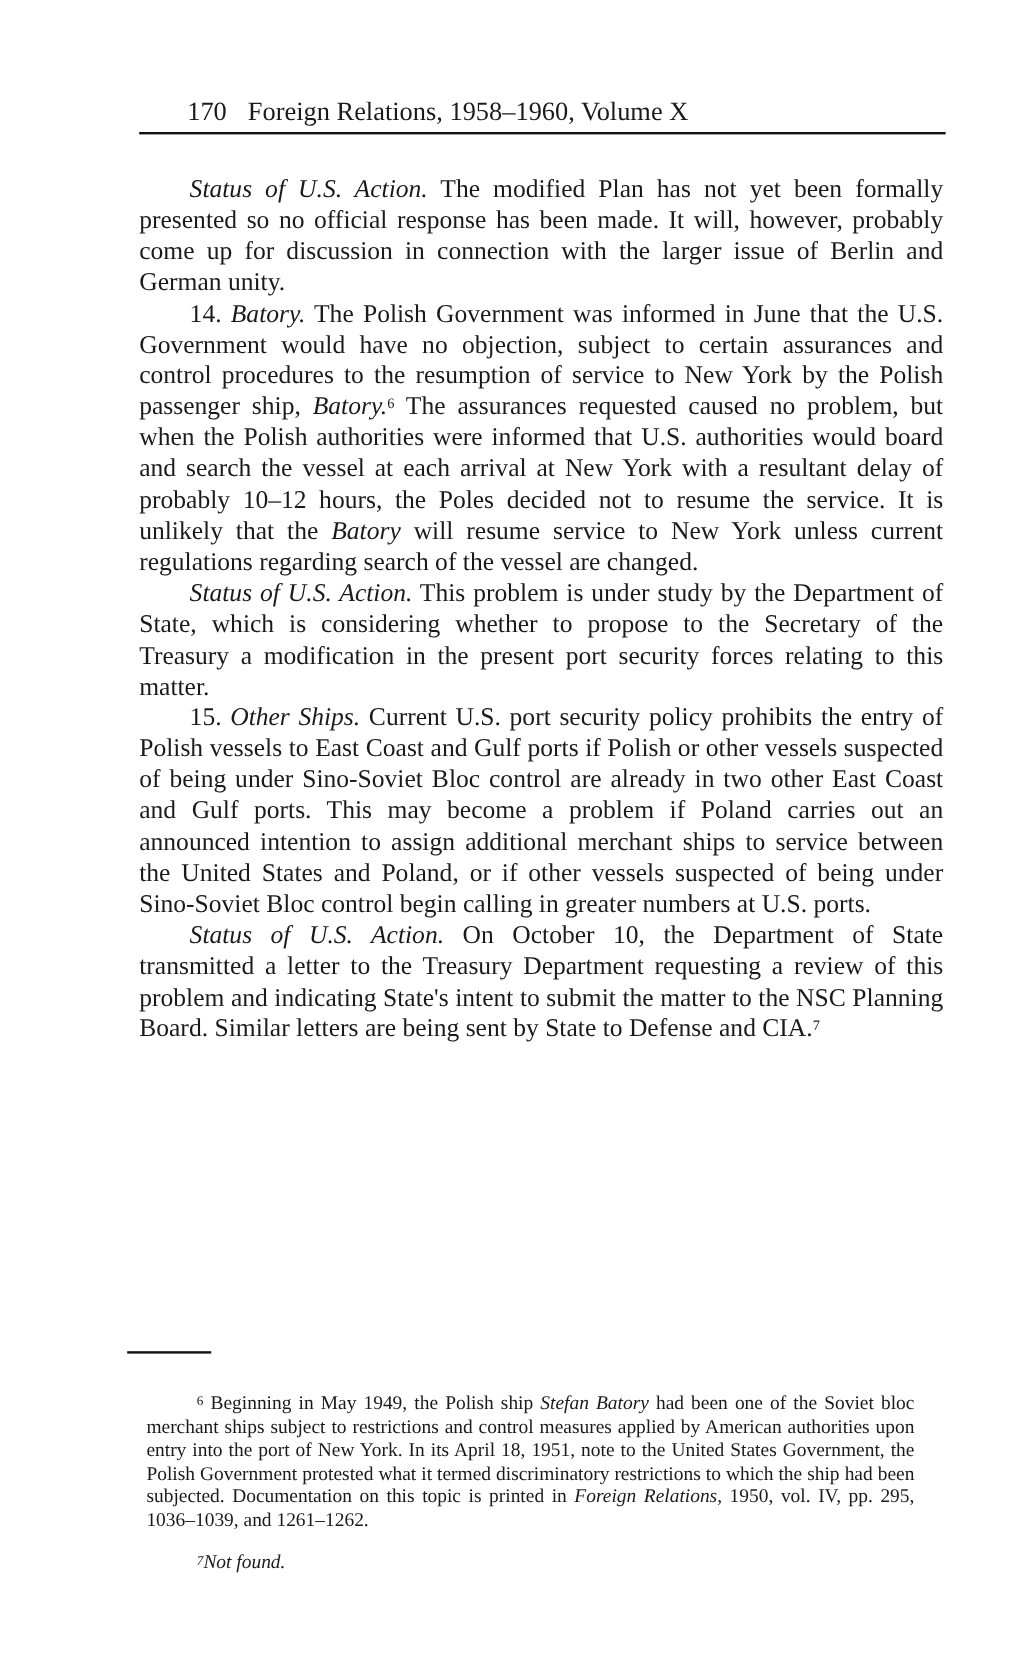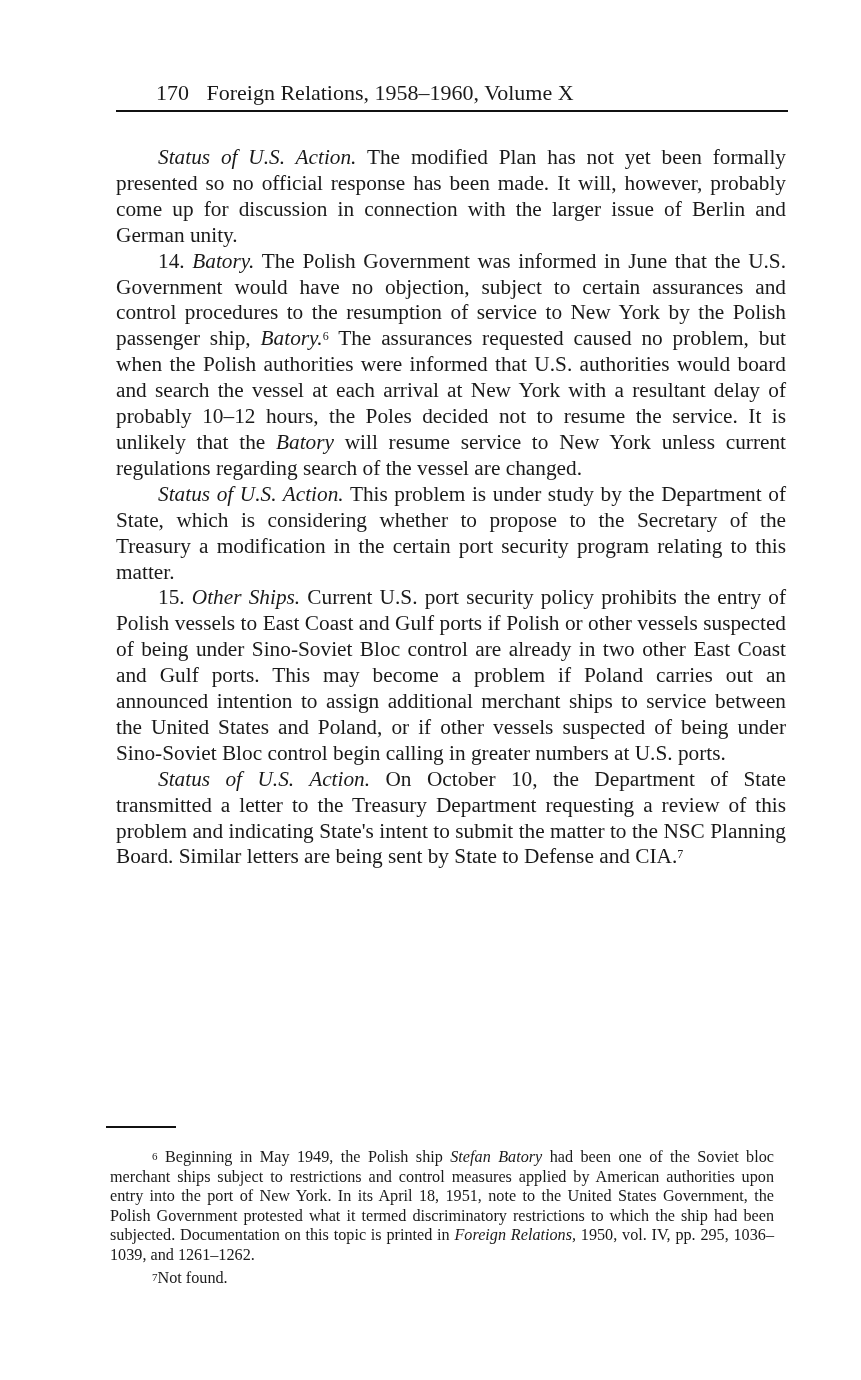--- a/index.html
+++ b/index.html
@@ -6,41 +6,41 @@
   body { width: 861px; height: 1380px; position: relative; overflow: hidden; font-family: "Liberation Serif", "DejaVu Serif", serif; color: #1a1a1a; }
   .header { position: absolute; left: 116px; top: 78px; width: 672px; font-size: 22px; line-height: 30px; margin-left: 40px; }
   .header .pnum { margin-right: 12px; }
   .rule { position: absolute; left: 116px; top: 110px; width: 672px; height: 2px; background: #111; }
   .body { position: absolute; left: 116px; top: 145px; width: 670px; font-size: 21.3px; line-height: 25.9px; text-align: justify; }
   .body p { margin: 0; }
   .body p.ind { text-indent: 42px; }
   sup.fn { font-size: 12px; vertical-align: top; position: relative; top: -2px; }
   .fnrule { position: absolute; left: 106px; top: 1126px; width: 70px; height: 2px; background: #111; }
   .footnotes { position: absolute; left: 106px; top: 1144px; width: 672px; font-size: 16.2px; line-height: 19.5px; text-align: justify; }
-  .footnotes p { margin: 4px; text-indent: 42px; }
-  .footnotes p.fn7 { margin-top: 4px; }
+  .footnotes p { margin: 16px; text-indent: 42px; }
+  .footnotes p.fn7 { margin-top: 4px; font-style: italic; }
   sup.fnm { font-size: 11px; vertical-align: top; position: relative; top: -1px; }
   i { font-style: italic; }
 </style>
 </head>
 <body>
 
 <div class="header">
   <span class="pnum">170</span>
   <span>Foreign Relations, 1958–1960, Volume X</span>
 </div>
 <div class="rule"></div>
 
 <div class="body">
 
   <p class="ind"><i>Status of U.S. Action.</i><span> The modified Plan has not yet been formally presented so no official response has been made. It will, however, probably come up for discussion in connection with the larger issue of Berlin and German unity.</span></p>
 
   <p class="ind"><span>14. </span><i>Batory.</i><span> The Polish Government was informed in June that the U.S. Government would have no objection, subject to certain assurances and control procedures to the resumption of service to New York by the Polish passenger ship, </span><i>Batory.</i><sup class="fn">6</sup><span> The assurances requested caused no problem, but when the Polish authorities were informed that U.S. authorities would board and search the vessel at each arrival at New York with a resultant delay of probably 10–12 hours, the Poles decided not to resume the service. It is unlikely that the </span><i>Batory</i><span> will resume service to New York unless current regulations regarding search of the vessel are changed.</span></p>
 
-  <p class="ind"><i>Status of U.S. Action.</i><span> This problem is under study by the Department of State, which is considering whether to propose to the Secretary of the Treasury a modification in the certain port security program relating to this matter.</span></p>
+  <p class="ind"><i>Status of U.S. Action.</i><span> This problem is under study by the Department of State, which is considering whether to propose to the Secretary of the Treasury a modification in the present port security forces relating to this matter.</span></p>
 
   <p class="ind"><span>15. </span><i>Other Ships.</i><span> Current U.S. port security policy prohibits the entry of Polish vessels to East Coast and Gulf ports if Polish or other vessels suspected of being under Sino-Soviet Bloc control are already in two other East Coast and Gulf ports. This may become a problem if Poland carries out an announced intention to assign additional merchant ships to service between the United States and Poland, or if other vessels suspected of being under Sino-Soviet Bloc control begin calling in greater numbers at U.S. ports.</span></p>
 
   <p class="ind"><i>Status of U.S. Action.</i><span> On October 10, the Department of State transmitted a letter to the Treasury Department requesting a review of this problem and indicating State's intent to submit the matter to the NSC Planning Board. Similar letters are being sent by State to Defense and CIA.</span><sup class="fn">7</sup></p>
 </div>
 
 <div class="fnrule"></div>
 
 <div class="footnotes">
   <p><sup class="fnm">6</sup><span> Beginning in May 1949, the Polish ship </span><i>Stefan Batory</i><span> had been one of the Soviet bloc merchant ships subject to restrictions and control measures applied by American authorities upon entry into the port of New York. In its April 18, 1951, note to the United States Government, the Polish Government protested what it termed discriminatory restrictions to which the ship had been subjected. Documentation on this topic is printed in </span><i>Foreign Relations,</i><span> 1950, vol. IV, pp. 295, 1036–1039, and 1261–1262.</span></p>

